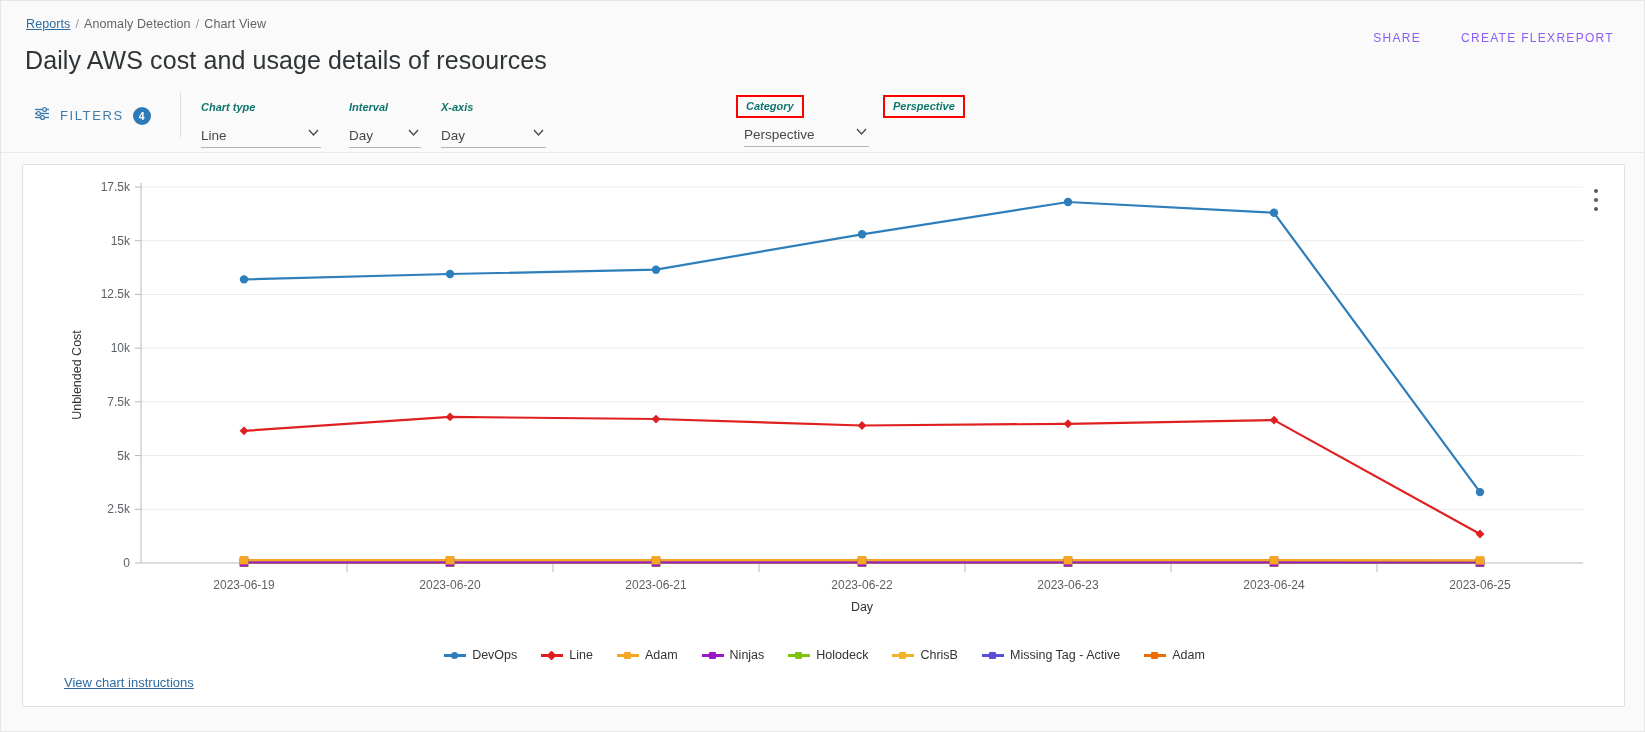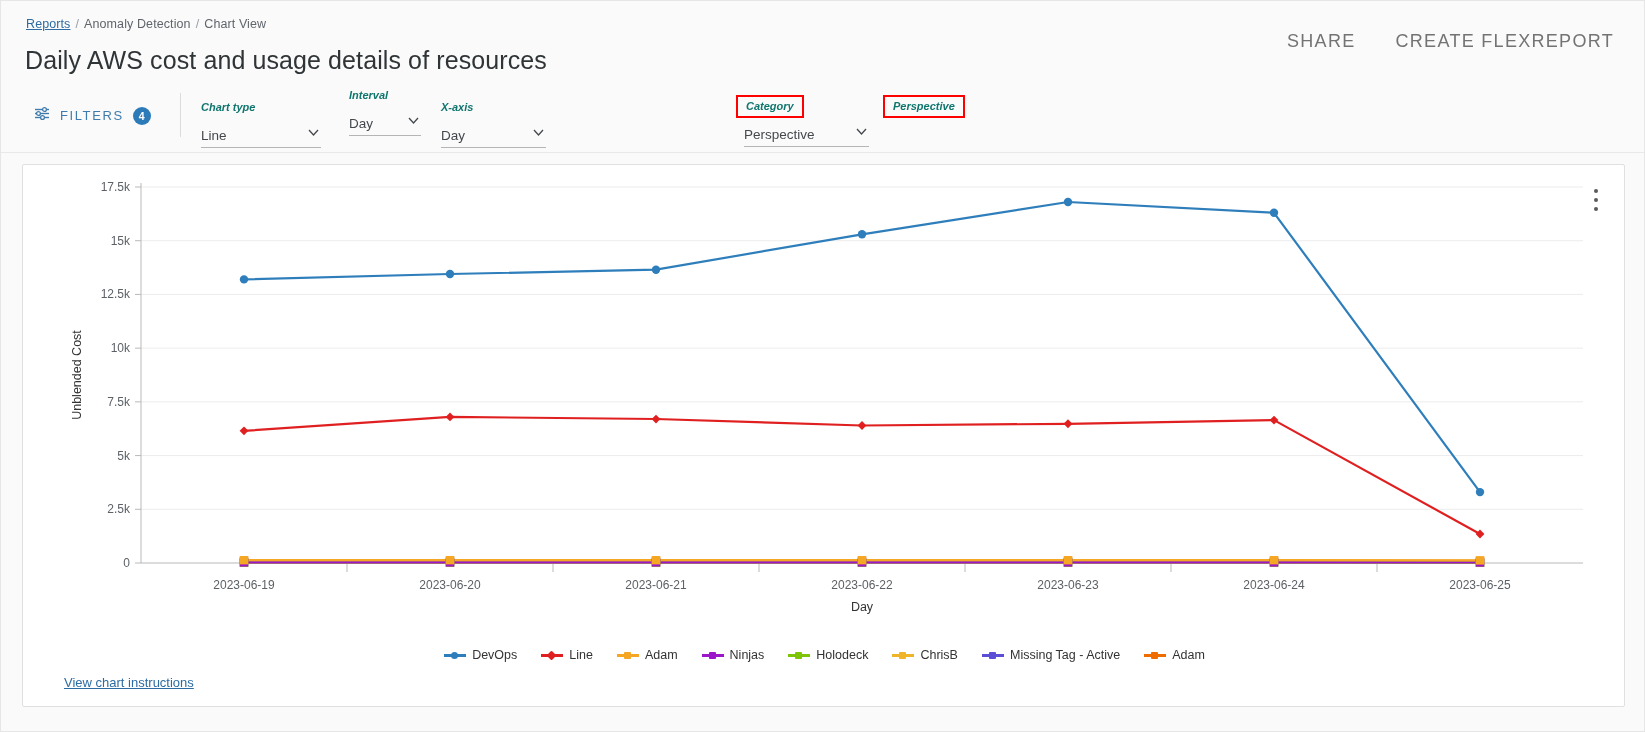--- a/index.html
+++ b/index.html
@@ -51,22 +51,22 @@
   }
 
   .header-actions {
     position: absolute;
     right: 30px; top: 30px;
     display: flex;
     gap: 40px;
     align-items: center;
   }
   .header-actions .act {
-    font-size: 18px;
-    color: #737373;
+    font-size: 12px;
+    color: #8b5cf6;
     letter-spacing: 1.3px;
     text-decoration: none;
     cursor: pointer;
     font-weight: 400;
   }
 
   
   .filters-row {
     position: absolute;
     left: 0; top: 88px;
@@ -281,21 +281,21 @@
         <div class="select">
           <span class="val">Line</span>
           <span class="chev">
               <svg width="11" height="7" viewBox="0 0 11 7">
                 <path d="M1 1 L5.5 6 L10 1" fill="none" stroke="#44484c" stroke-width="1.3"></path>
               </svg>
             </span>
         </div>
       </div>
 
-      <div class="field" style="left:348px; top:0; width:72px;">
+      <div class="field" style="left:348px; top:12px; width:72px;">
         <div class="flabel">Interval</div>
         <div class="select">
           <span class="val">Day</span>
           <span class="chev">
               <svg width="11" height="7" viewBox="0 0 11 7">
                 <path d="M1 1 L5.5 6 L10 1" fill="none" stroke="#44484c" stroke-width="1.3"></path>
               </svg>
             </span>
         </div>
       </div>

